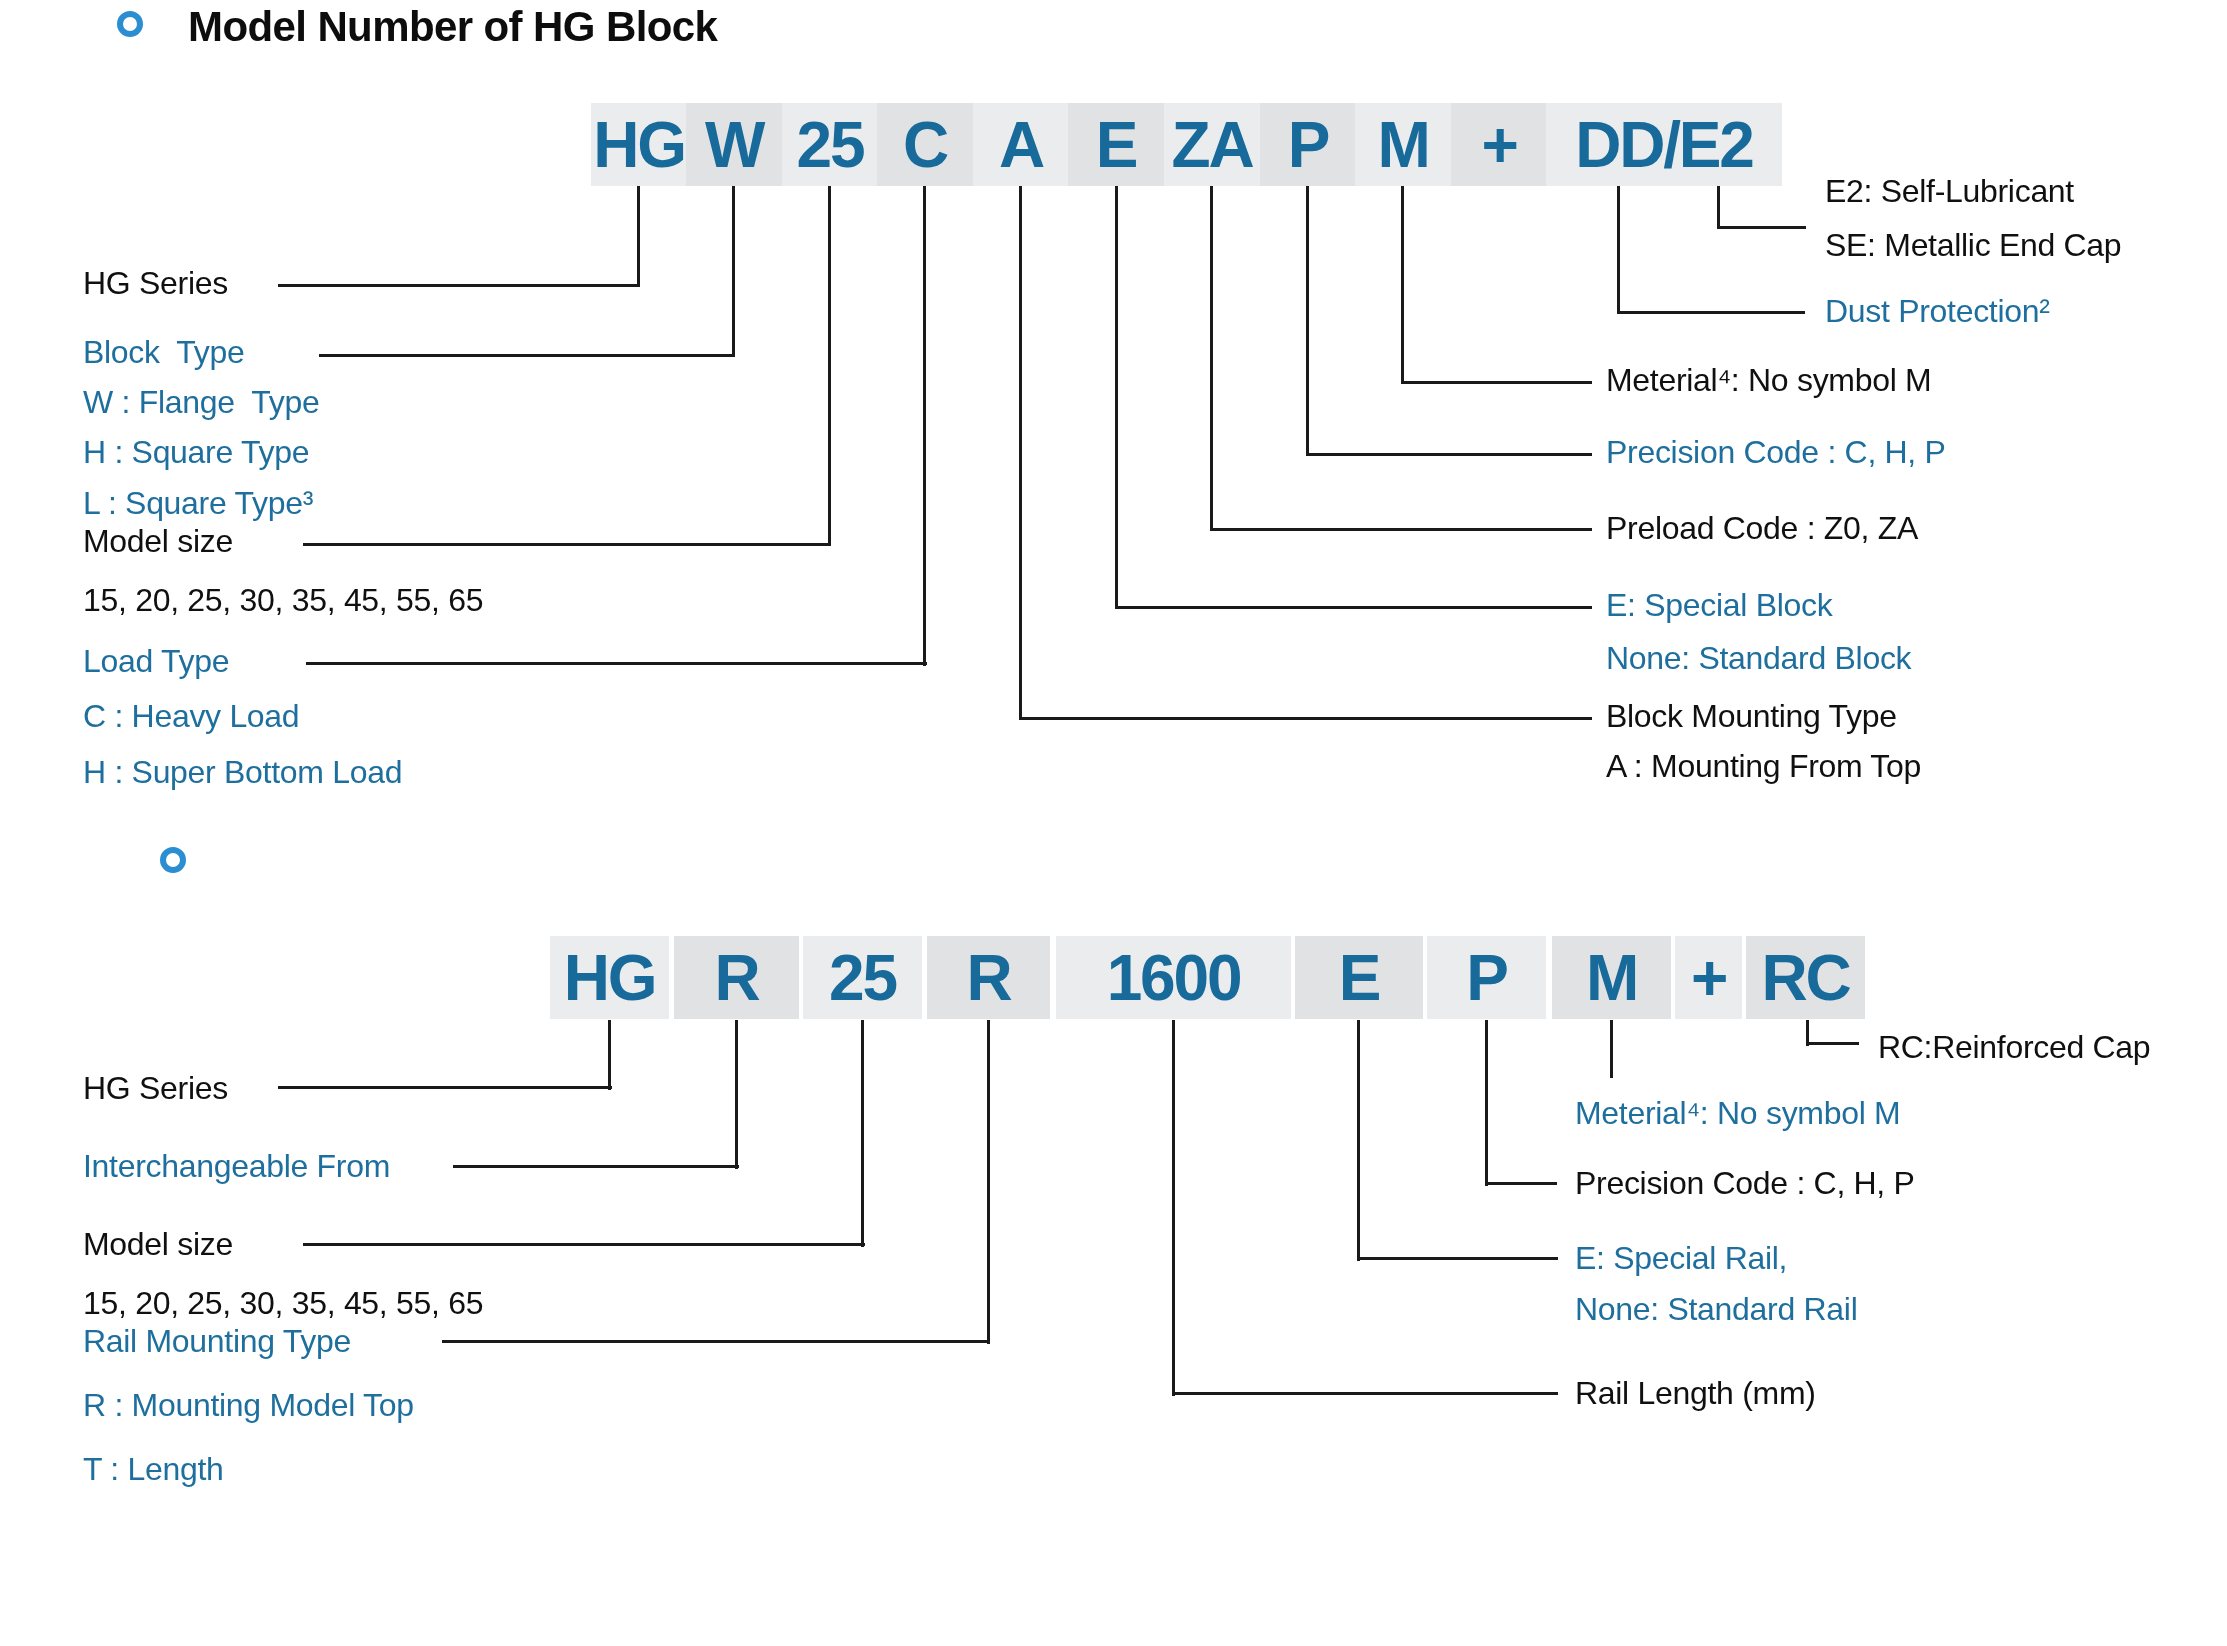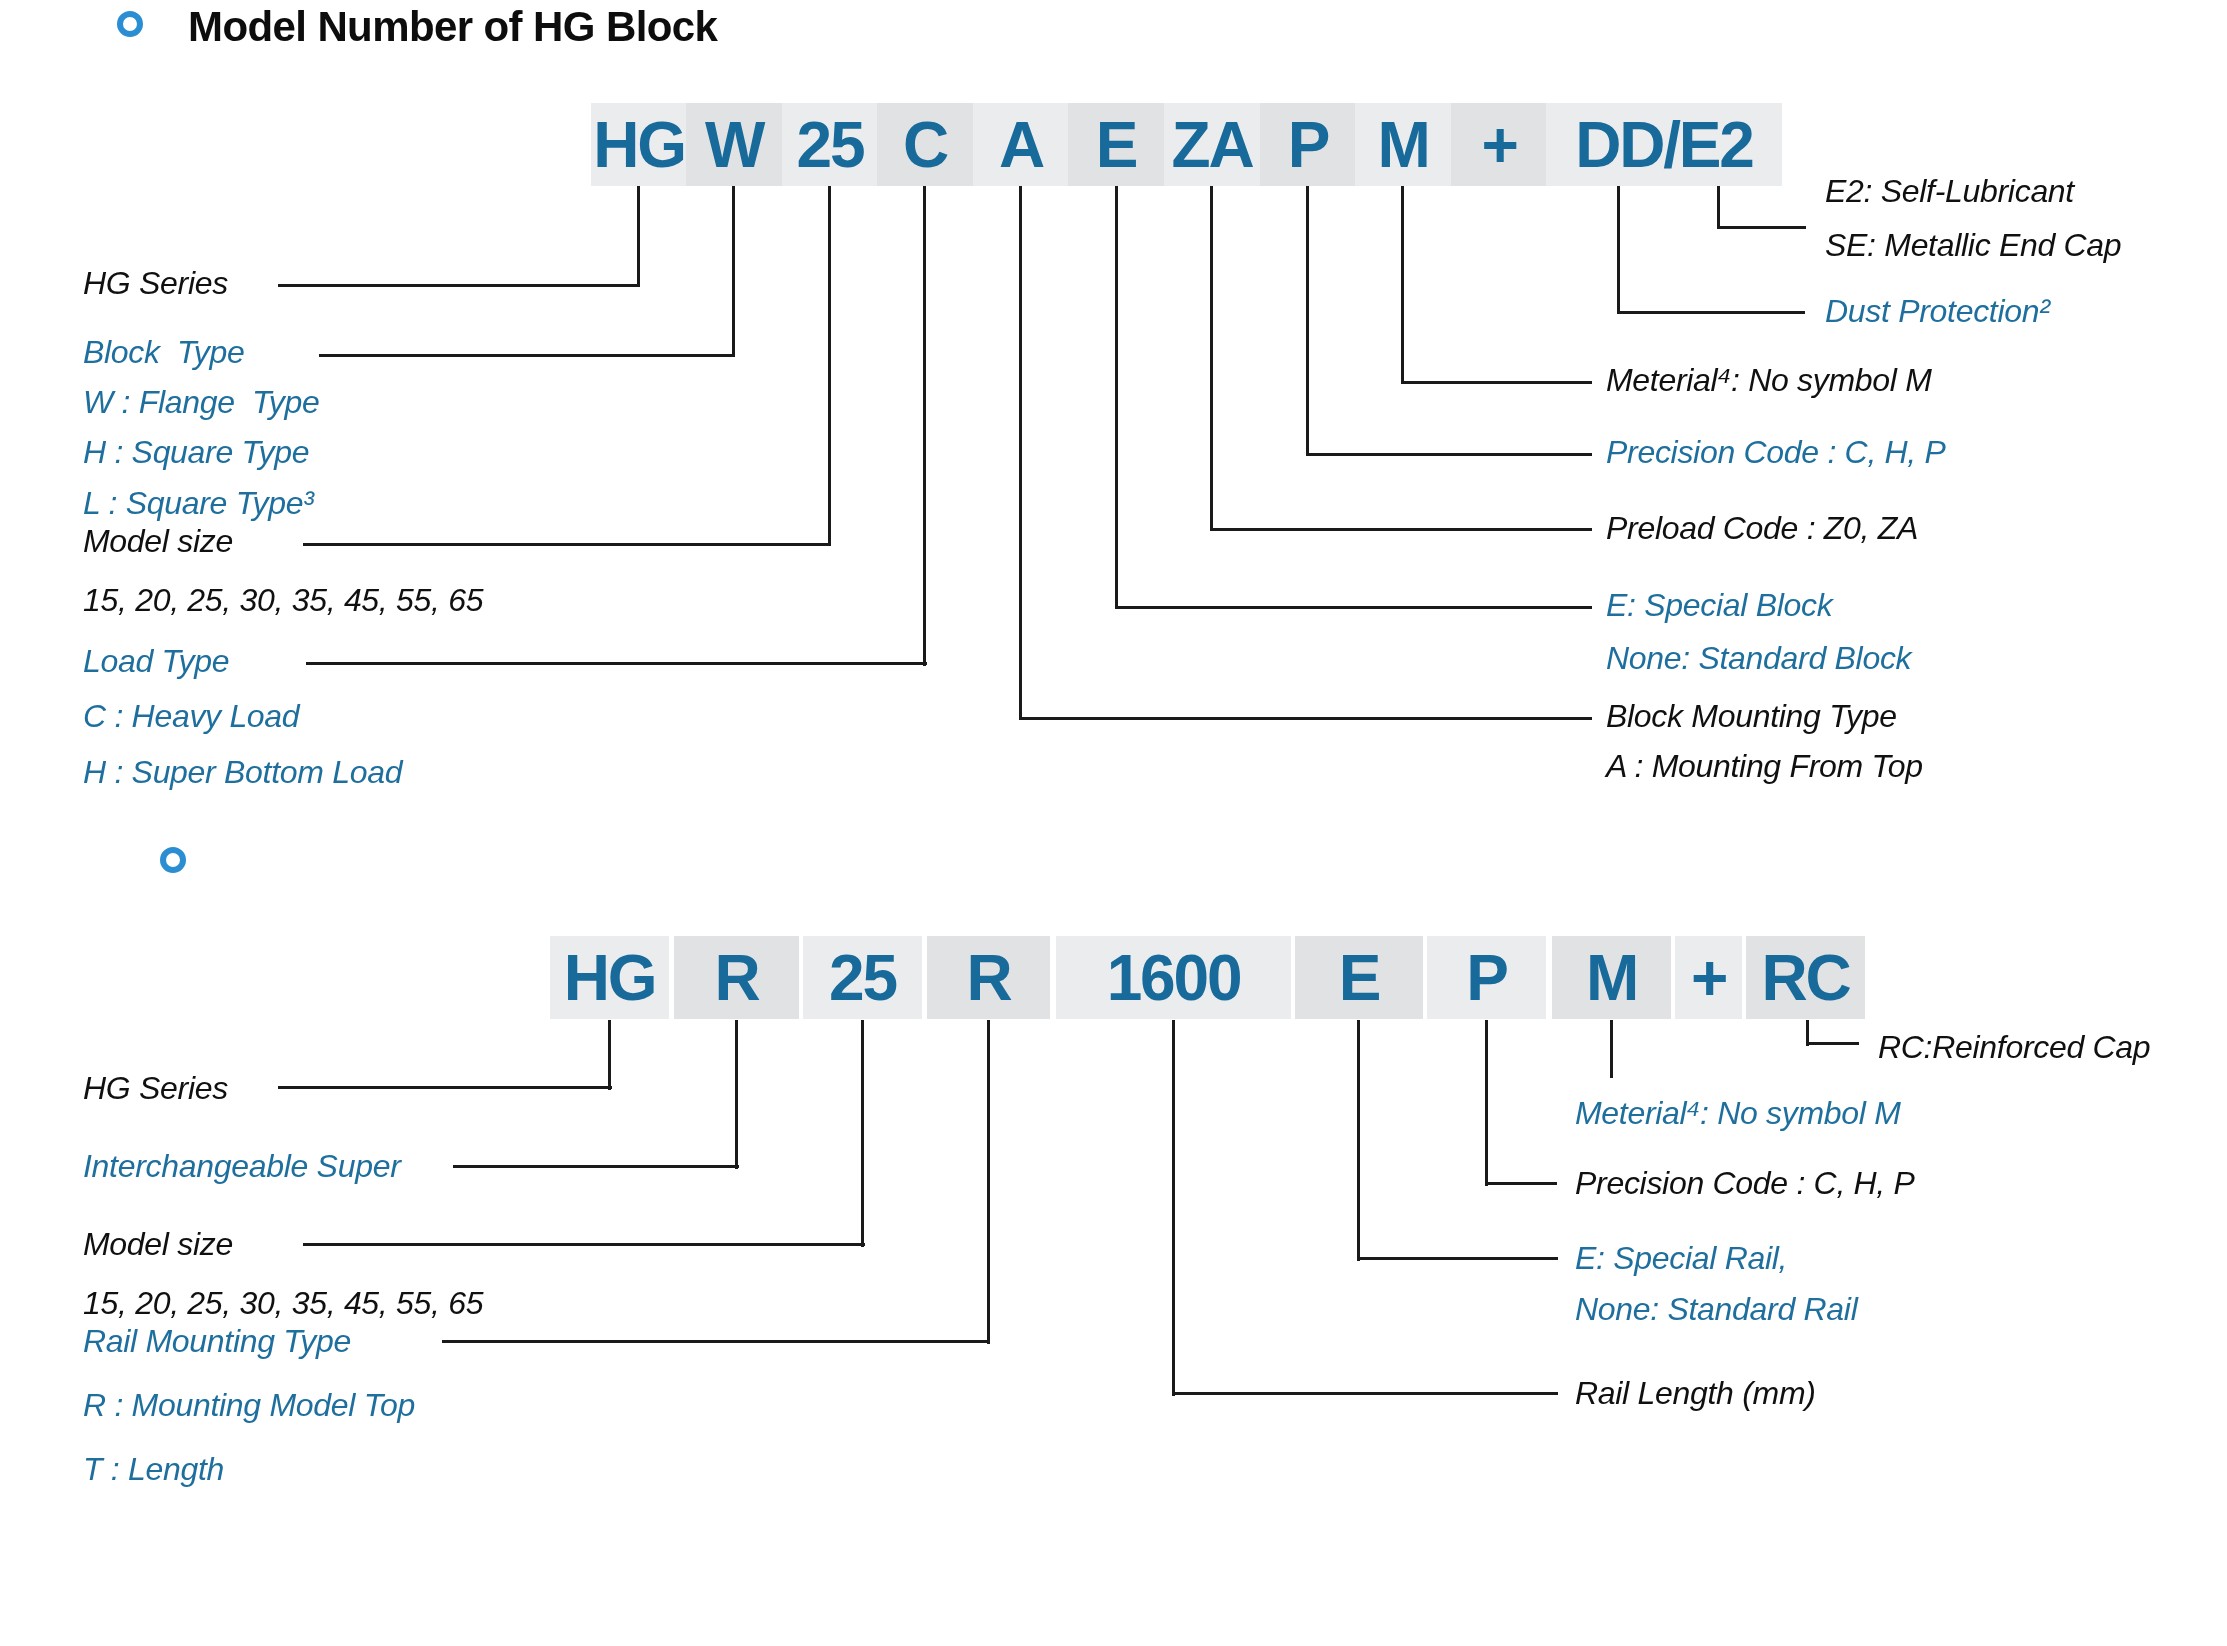--- a/index.html
+++ b/index.html
@@ -17,21 +17,21 @@
   }
   .cell{
     position:absolute;height:83px;display:flex;align-items:center;justify-content:center;
     font-size:64px;font-weight:bold;color:#176a9a;letter-spacing:-2.2px;line-height:1;
     white-space:pre;
   }
   .light{background:#ebeced;}
   .dark{background:#e0e2e3;}
   .label{
     position:absolute;font-size:32px;line-height:37px;color:#101010;
-    letter-spacing:-0.3px;white-space:pre;font-style:italic;
+    letter-spacing:-0.3px;white-space:pre;
   }
   .blue{color:#1e6f9e;}
   .hl{position:absolute;height:3.3px;background:#1a1a1a;}
   .vl{position:absolute;width:3.3px;background:#1a1a1a;}
 </style>
 </head>
 <body>
 
 <div id="stage">
 
@@ -124,21 +124,21 @@
   <div class="hl" style="left:453px;top:1165px;width:286px"></div>
   <div class="hl" style="left:303px;top:1243px;width:562px"></div>
   <div class="hl" style="left:442px;top:1340px;width:548px"></div>
 
   <div class="hl" style="left:1806px;top:1042px;width:53px"></div>
   <div class="hl" style="left:1485px;top:1182px;width:72px"></div>
   <div class="hl" style="left:1357px;top:1257px;width:201px"></div>
   <div class="hl" style="left:1172px;top:1392px;width:386px"></div>
 
   <div class="label" style="left:83px;top:1070px">HG Series</div>
-  <div class="label blue" style="left:83px;top:1148px">Interchangeable Super</div>
+  <div class="label blue" style="left:83px;top:1148px">Interchangeable From</div>
   <div class="label" style="left:83px;top:1226px">Model size</div>
   <div class="label" style="left:83px;top:1285px">15, 20, 25, 30, 35, 45, 55, 65</div>
   <div class="label blue" style="left:83px;top:1323px">Rail Mounting Type</div>
   <div class="label blue" style="left:83px;top:1387px">R : Mounting Model Top</div>
   <div class="label blue" style="left:83px;top:1451px">T : Length</div>
 
   <div class="label" style="left:1878px;top:1029px">RC:Reinforced Cap</div>
   <div class="label blue" style="left:1575px;top:1095px">Meterial⁴: No symbol M</div>
   <div class="label" style="left:1575px;top:1165px">Precision Code : C, H, P</div>
   <div class="label blue" style="left:1575px;top:1240px">E: Special Rail,</div>

